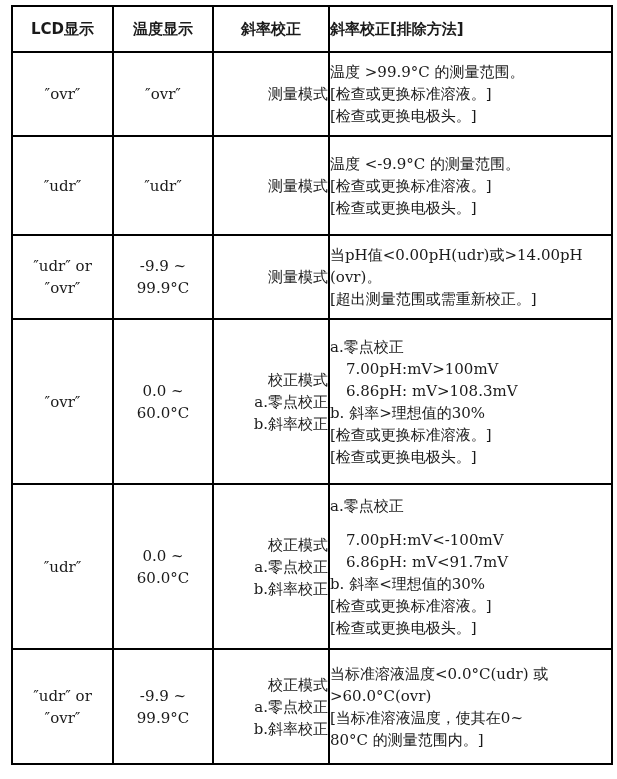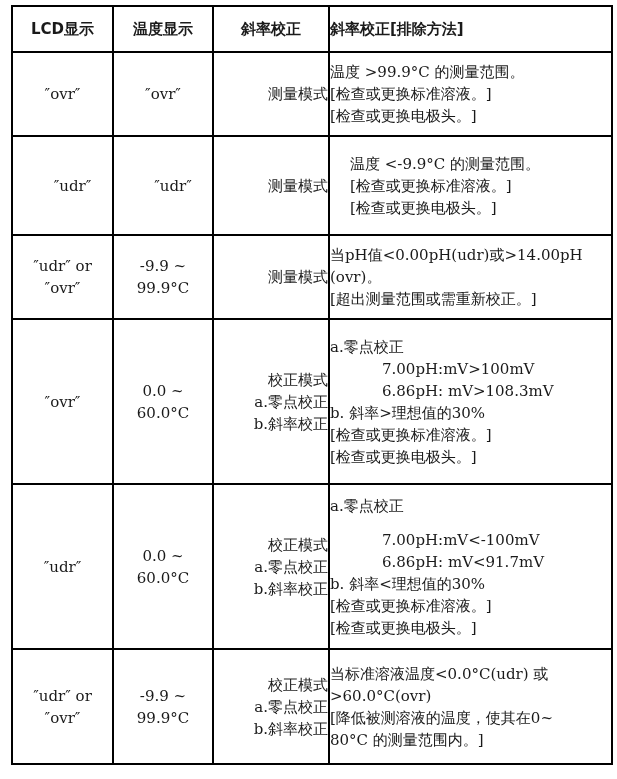--- a/index.html
+++ b/index.html
@@ -39,23 +39,23 @@
       font-weight: bold;
       font-size: 15px;
       height: 44px;
       text-align: center;
     }
     th.left { text-align: left; padding-left: 6px; }
     td.center { text-align: center; }
     td.mode { text-align: right; padding-right: 8px; margin-top: 44px; }
     td.cause { text-align: left; padding-left: 5px; padding-right: 4px; }
     .line { display: block; white-space: nowrap; }
-    .indent { padding-left: 28px; margin-left: 24px; }
+    .indent { padding-left: 16px; }
     tr.r1 td { height: 82px; }
-    tr.r2 td { height: 97px; padding-left: 20px; }
+    tr.r2 td { height: 97px; }
     tr.r3 td { height: 82px; }
     tr.r4 td { height: 163px; }
     tr.r5 td { height: 163px; }
     tr.r6 td { height: 113px; }
     tr.r5 .gap { margin-bottom: 12px; }
   </style>
 </head>
 <body>
 
 <table class="trouble">
@@ -184,18 +184,18 @@
         <span class="line">99.9°C</span>
       </td>
       <td class="mode">
         <span class="line">校正模式</span>
         <span class="line">a.零点校正</span>
         <span class="line">b.斜率校正</span>
       </td>
       <td class="cause">
         <span class="line">当标准溶液温度&lt;0.0°C(udr) 或</span>
         <span class="line">&gt;60.0°C(ovr)</span>
-        <span class="line">[降低被测溶液的温度，使其在0~</span>
+        <span class="line">[当标准溶液温度，使其在0~</span>
         <span class="line">80°C 的测量范围内。]</span>
       </td>
     </tr>
   </tbody>
 </table>
 
 </body></html>

